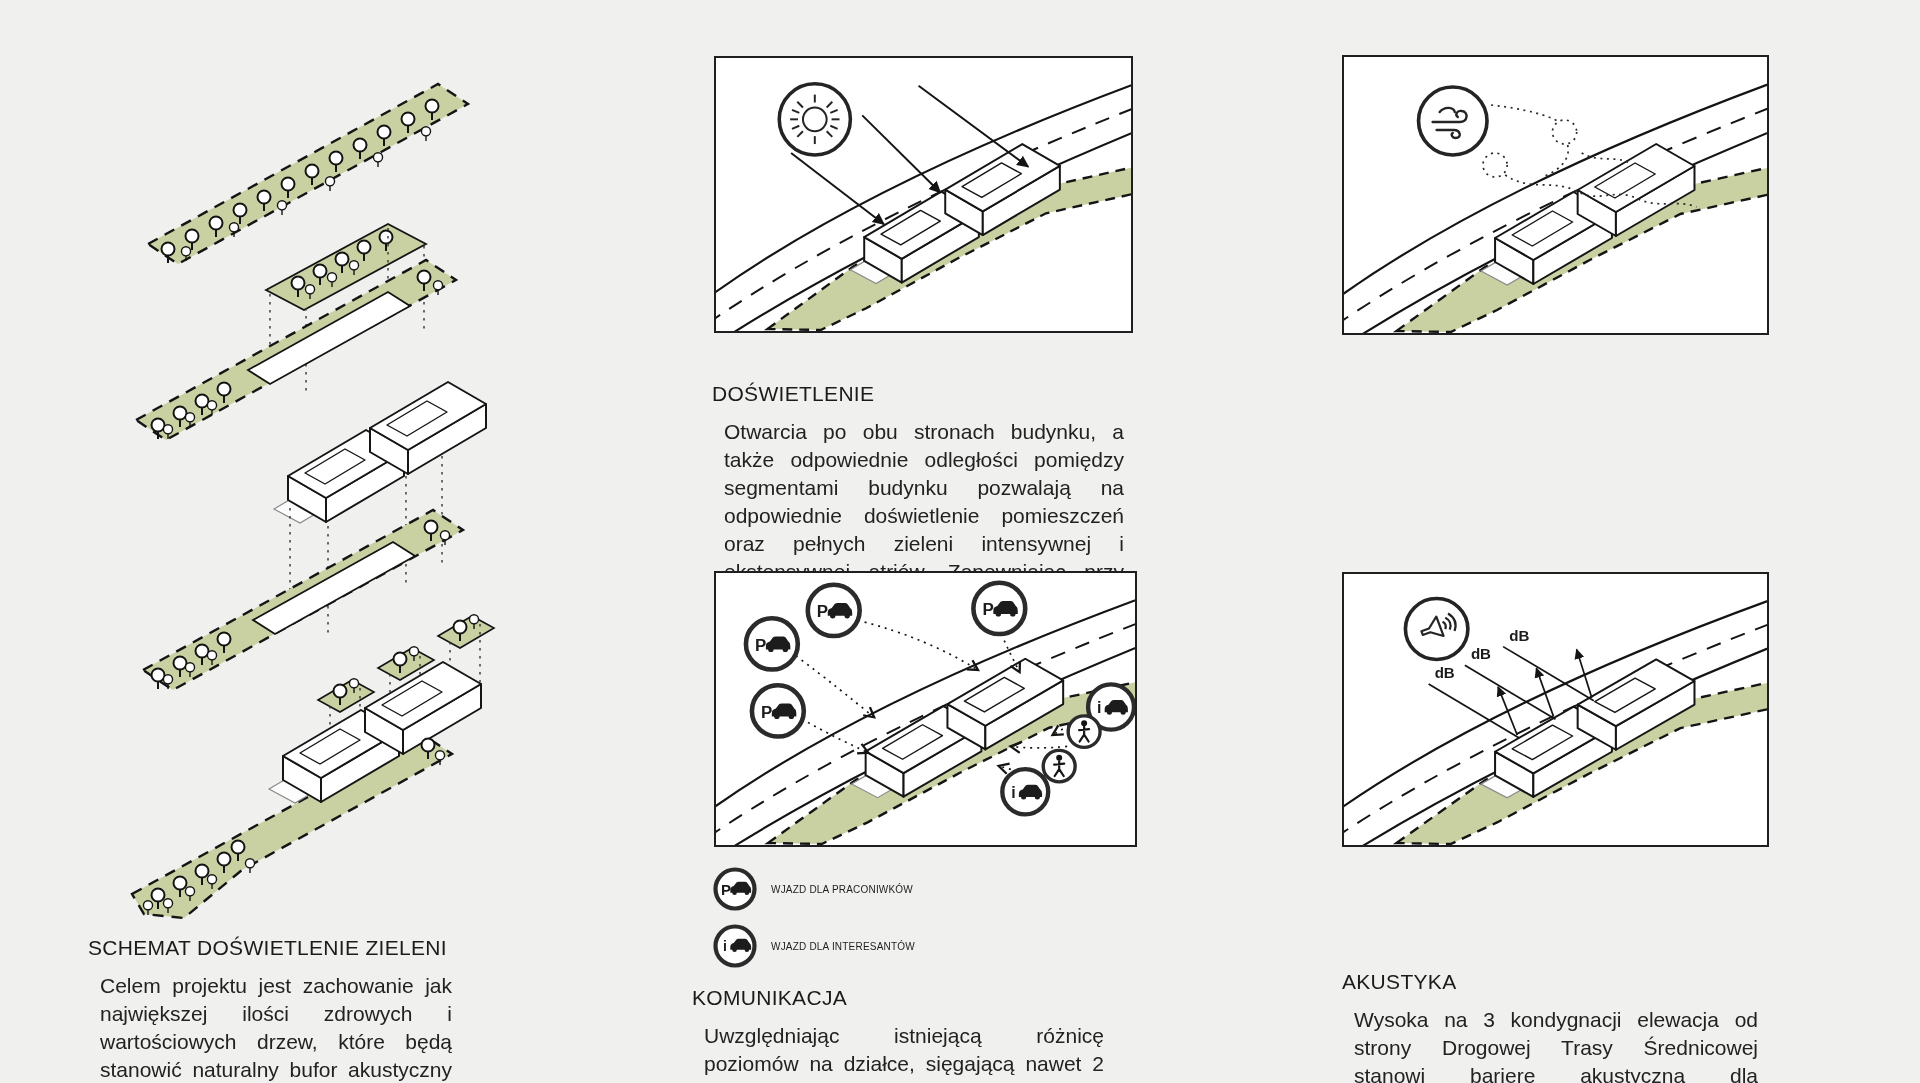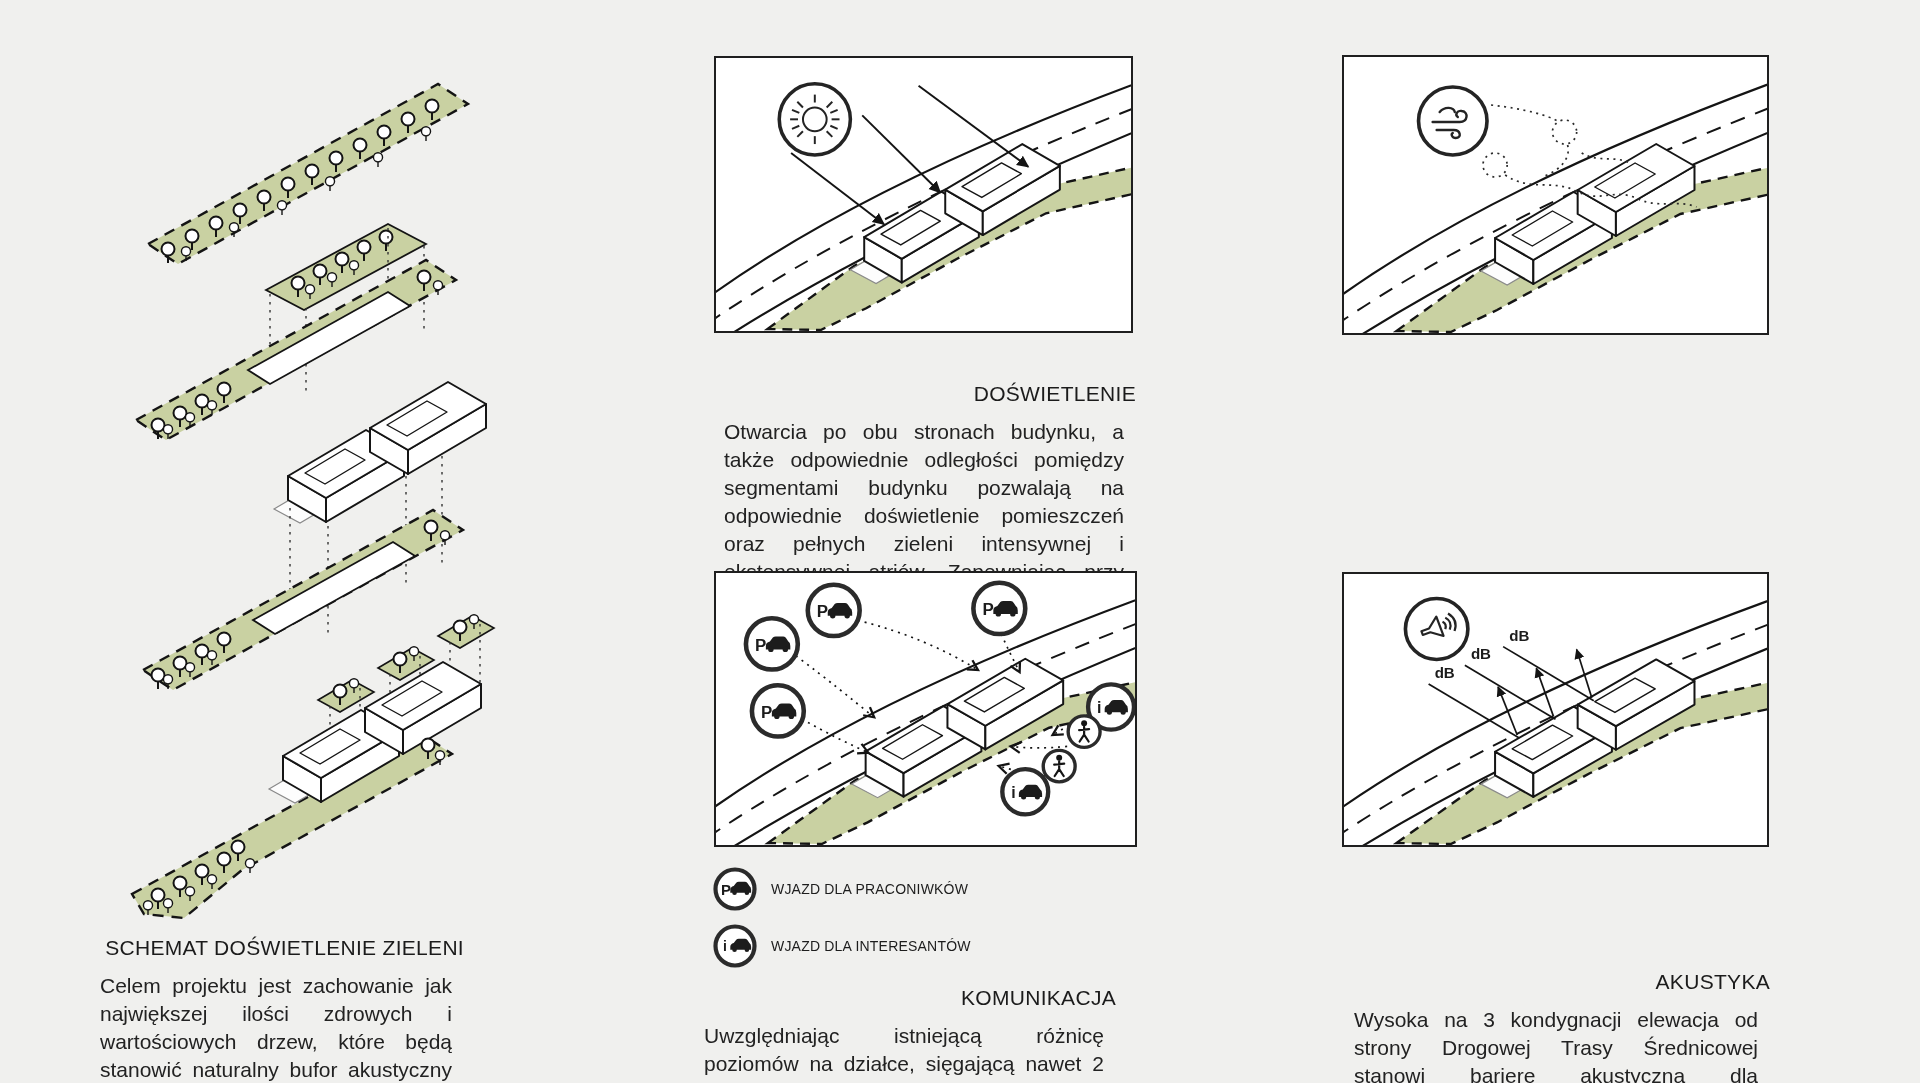--- a/index.html
+++ b/index.html
@@ -1,25 +1,25 @@
 <!DOCTYPE html>
 <html><head>
 <meta charset="utf-8">
 <style>
   html,body{margin:0;padding:0;background:#f0f0ee;}
   .board{position:relative;width:1920px;height:1083px;background:#f0f0ee;overflow:hidden;
          font-family:"Liberation Sans",sans-serif;color:#1d1d1d;}
   .panel{position:absolute;background:#ffffff;border:2px solid #1f1f1f;box-sizing:border-box;}
   .panel svg{display:block;width:100%;height:100%;}
   .abs{position:absolute;}
-  .tblock h2{margin:0 0 4px 0;font-size:21px;font-weight:400;letter-spacing:.3px;color:#1b1b1b;text-align:right;}
+  .tblock h2{margin:0 0 4px 0;font-size:21px;font-weight:400;letter-spacing:.3px;color:#1b1b1b;}
   .tblock p{margin:12px;font-size:21px;line-height:1.33;text-align:justify;color:#222;}
   .legend-row{display:flex;align-items:center;margin-bottom:11px;}
   .legend-badge{width:46px;height:46px;flex:0 0 46px;}
-  .legend-label{margin-left:13px;font-size:14px;letter-spacing:.2px;color:#1d1d1d;}
+  .legend-label{margin-left:13px;font-size:10px;letter-spacing:.2px;color:#1d1d1d;}
   svg text{font-family:"Liberation Sans",sans-serif;fill:#1c1c1c;}
   .defs{position:absolute;width:0;height:0;overflow:hidden;}
 </style>
 </head>
 <body>
 
 <div class="board">
 
   <svg class="defs" aria-hidden="true">
     <defs>

